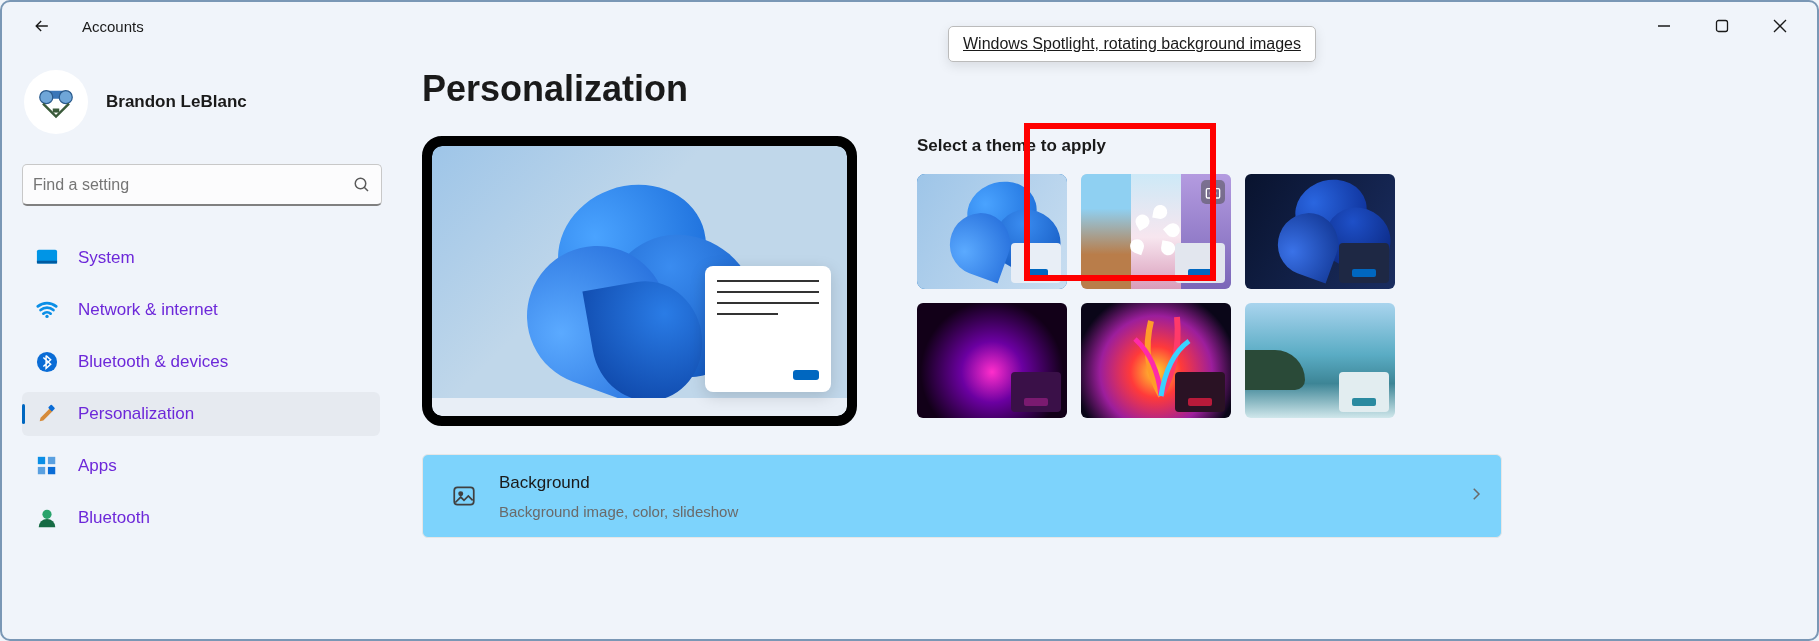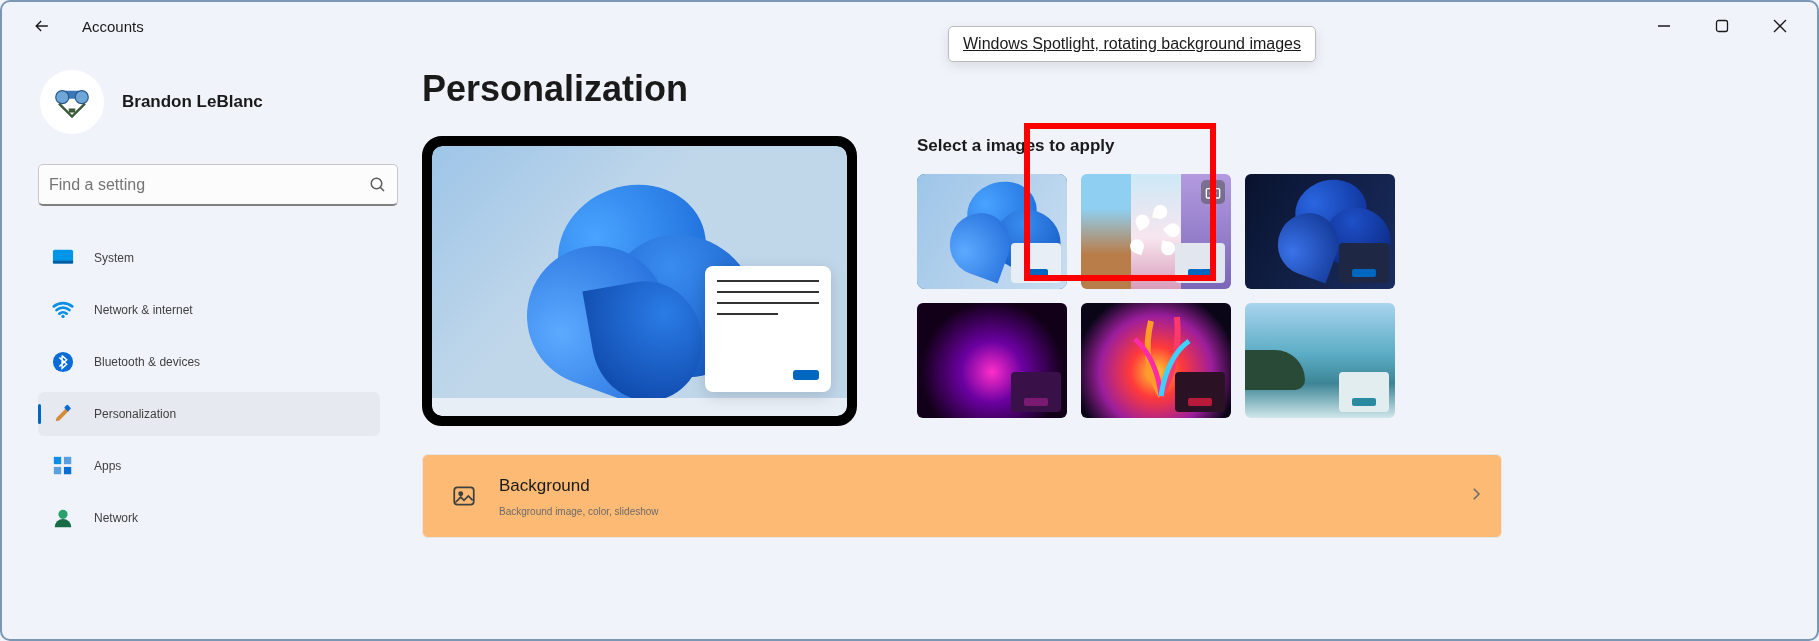--- a/index.html
+++ b/index.html
@@ -8,36 +8,36 @@
 .window { width: 100%; height: 100%; border: 2px solid #7a97b5; border-radius: 10px; background: #f0f4fa; position: relative; overflow: hidden; }
 
 .titlebar { height: 48px; display: flex; align-items: center; padding: 0 8px; }
 .back-btn { width: 40px; height: 40px; display: flex; align-items: center; justify-content: center; cursor: pointer; border-radius: 4px; margin-left: 12px; }
 .titlebar-title { font-size: 15px; margin-left: 20px; color: #1a1a1a; }
 .win-controls { margin-left: auto; display: flex; }
 .win-btn { width: 58px; height: 40px; display: flex; align-items: center; justify-content: center; cursor: pointer; }
 
 .content { display: flex; height: calc(100% - 48px); }
 
-.sidebar { width: 390px; padding: 20px 12px 0 36px; }
+.sidebar { width: 390px; padding: 20px 12px 0 20px; }
 .user-row { display: flex; align-items: center; gap: 18px; margin-bottom: 30px; margin-left: 2px; }
 .avatar { width: 64px; height: 64px; border-radius: 50%; background: #fff; display: flex; align-items: center; justify-content: center; overflow: hidden; }
 .avatar svg { width: 52px; height: 38px; }
 .user-name { font-size: 17px; font-weight: 600; color: #1a1a1a; }
 
 .search-box { width: 360px; height: 42px; border: 1px solid #c8c8c8; border-bottom: 2px solid #808080; border-radius: 5px; display: flex; align-items: center; padding: 0 10px; background: #fcfcfd; margin-bottom: 30px; }
 .search-input { flex: 1; border: none; outline: none; background: transparent; font-size: 16px; color: #0f172a; }
 .search-icon { width: 18px; height: 18px; color: #5a5a5a; }
 
 .nav-list { list-style: none; }
 .nav-item { height: 44px; display: flex; align-items: center; padding: 0 14px; border-radius: 6px; cursor: pointer; margin-bottom: 8px; position: relative; }
 .nav-item.active { background: #e6eaf0; }
 .nav-item.active::before { content: ""; position: absolute; left: 0; top: 12px; bottom: 12px; width: 3px; background: #0067c0; border-radius: 2px; }
 .nav-icon { width: 22px; height: 22px; margin-right: 20px; display: flex; align-items: center; justify-content: center; }
-.nav-label { font-size: 12px; color: #404040; }
+.nav-label { font-size: 17px; color: #6d28d9; }
 
 .main { flex: 1; padding: 18px 30px 0 30px; position: relative; }
 .page-title { font-size: 36px; font-weight: 600; color: #1a1a1a; margin-bottom: 26px; }
 
 .preview-row { display: flex; gap: 60px; align-items: flex-start; }
 
 .monitor-preview { width: 435px; height: 290px; background: #000; border-radius: 20px; border: 10px solid #000; position: relative; overflow: hidden; }
 .monitor-screen { width: 100%; height: 100%; background: linear-gradient(135deg,#9ec5e8 0%, #c0d7ea 40%); position: relative; border-radius: 10px; overflow: hidden; }
 .bloom { position: absolute; right: 70px; top: 30px; width: 260px; height: 240px; }
 .bloom-petal { position: absolute; border-radius: 50% 50% 50% 0; background: radial-gradient(circle at 30% 30%, #4aa3ff, #1768d6); }
@@ -54,25 +54,25 @@
 .theme-tile.selected { outline: 3px solid #0067c0; outline-offset: -3px; border-radius: 8px; }
 .theme-tile-inner { width: 100%; height: 100%; border-radius: 4px; position: relative; overflow: hidden; }
 .mini-taskbar { position: absolute; right: 6px; bottom: 6px; width: 50px; height: 40px; border-radius: 4px; display:flex; align-items:flex-end; justify-content:center; padding-bottom:6px;}
 .mini-taskbar-btn { width: 24px; height: 8px; border-radius: 2px; }
 .spotlight-icon { position: absolute; top: 6px; right: 6px; width: 24px; height: 24px; background: rgba(80,80,80,0.55); border-radius: 5px; display:flex; align-items:center; justify-content:center; }
 
 .highlight-rect { position: absolute; border: 6px solid #ff0000; pointer-events: none; z-index: 50; }
 
 .tooltip { position: absolute; background: #fff; border: 1px solid #bbb; border-radius: 5px; padding: 8px 14px; font-size: 16px; color: #1a1a1a; box-shadow: 0 4px 12px rgba(0,0,0,0.1); z-index: 60; white-space: nowrap; }
 
-.setting-row { margin-top: 28px; width: 1080px; height: 84px; background: #fdba74; border: 1px solid #e6e6e6; border-radius: 6px; display: flex; align-items: center; padding: 0 16px 0 28px; cursor: pointer; }
+.setting-row { margin-top: 28px; width: 1080px; height: 84px; background: #7dd3fc; border: 1px solid #e6e6e6; border-radius: 6px; display: flex; align-items: center; padding: 0 16px 0 28px; cursor: pointer; }
 .setting-icon { width: 26px; height: 26px; margin-right: 22px; color: #404040; }
 .setting-text { flex: 1; }
 .setting-title { font-size: 17px; color: #1a1a1a; }
-.setting-sub { font-size: 10px; color: #6a6a6a; margin-top: 10px; }
+.setting-sub { font-size: 15px; color: #6a6a6a; margin-top: 10px; }
 .chevron { color: #6a6a6a; }
 
 
 .bg-bloom-light { background: linear-gradient(120deg,#9ec5e8,#c8ddf0); }
 .bg-bloom-dark { background: linear-gradient(120deg,#09132e,#1a2d60); }
 .bg-glow { background: radial-gradient(circle at 50% 60%, #ff2ecb 0%, #6b00a1 30%, #120018 70%); }
 .bg-flow { background: radial-gradient(circle at 50% 60%, #ffd42a 0%, #ff3a3a 25%, #9c1e9c 55%, #0a0618 80%); }
 .bg-lake { background: linear-gradient(180deg,#a9d4ee 0%, #5aacc4 45%, #3d8596 70%, #d0e7eb 100%); }
 
 .bg-spotlight .split { position:absolute; top:0; bottom:0; }
@@ -191,21 +191,21 @@
             </span>
           <span class="nav-label">Apps</span>
         </li>
         <li class="nav-item">
           <span class="nav-icon">
               <svg width="22" height="22" viewBox="0 0 24 24">
                 <circle cx="12" cy="8" r="5" fill="#29a36b"></circle>
                 <path d="M3 22a9 9 0 0 1 18 0z" fill="#166b44"></path>
               </svg>
             </span>
-          <span class="nav-label">Network</span>
+          <span class="nav-label">Bluetooth</span>
         </li>
       </ul>
     </div>
 
     <div class="main">
       <h1 class="page-title">Personalization</h1>
 
       <div class="preview-row">
 
         <div class="monitor-preview">
@@ -221,21 +221,21 @@
               <div class="window-card-line"></div>
               <div class="window-card-line"></div>
               <div class="window-card-line"></div>
               <div class="window-card-line short"></div>
               <div class="window-card-btn"></div>
             </div>
           </div>
         </div>
 
         <div class="themes-section">
-          <div class="themes-header">Select a images to apply</div>
+          <div class="themes-header">Select a theme to apply</div>
           <div class="themes-grid">
 
             <div class="theme-tile selected">
               <div class="theme-tile-inner bg-bloom-light">
                 <div class="mini-bloom">
                   <div class="mp" style="left:50px;top:8px;width:70px;height:60px;transform:rotate(-15deg);background:radial-gradient(circle at 30% 30%,#4aa3ff,#1768d6)"></div>
                   <div class="mp" style="left:78px;top:36px;width:66px;height:62px;transform:rotate(30deg);background:radial-gradient(circle at 30% 30%,#3a8cf0,#0d50b8)"></div>
                   <div class="mp" style="left:32px;top:40px;width:62px;height:60px;transform:rotate(-70deg);background:radial-gradient(circle at 30% 30%,#5baaff,#1e66d6)"></div>
                 </div>
                 <div class="mini-taskbar" style="background:#e8eef6;">

